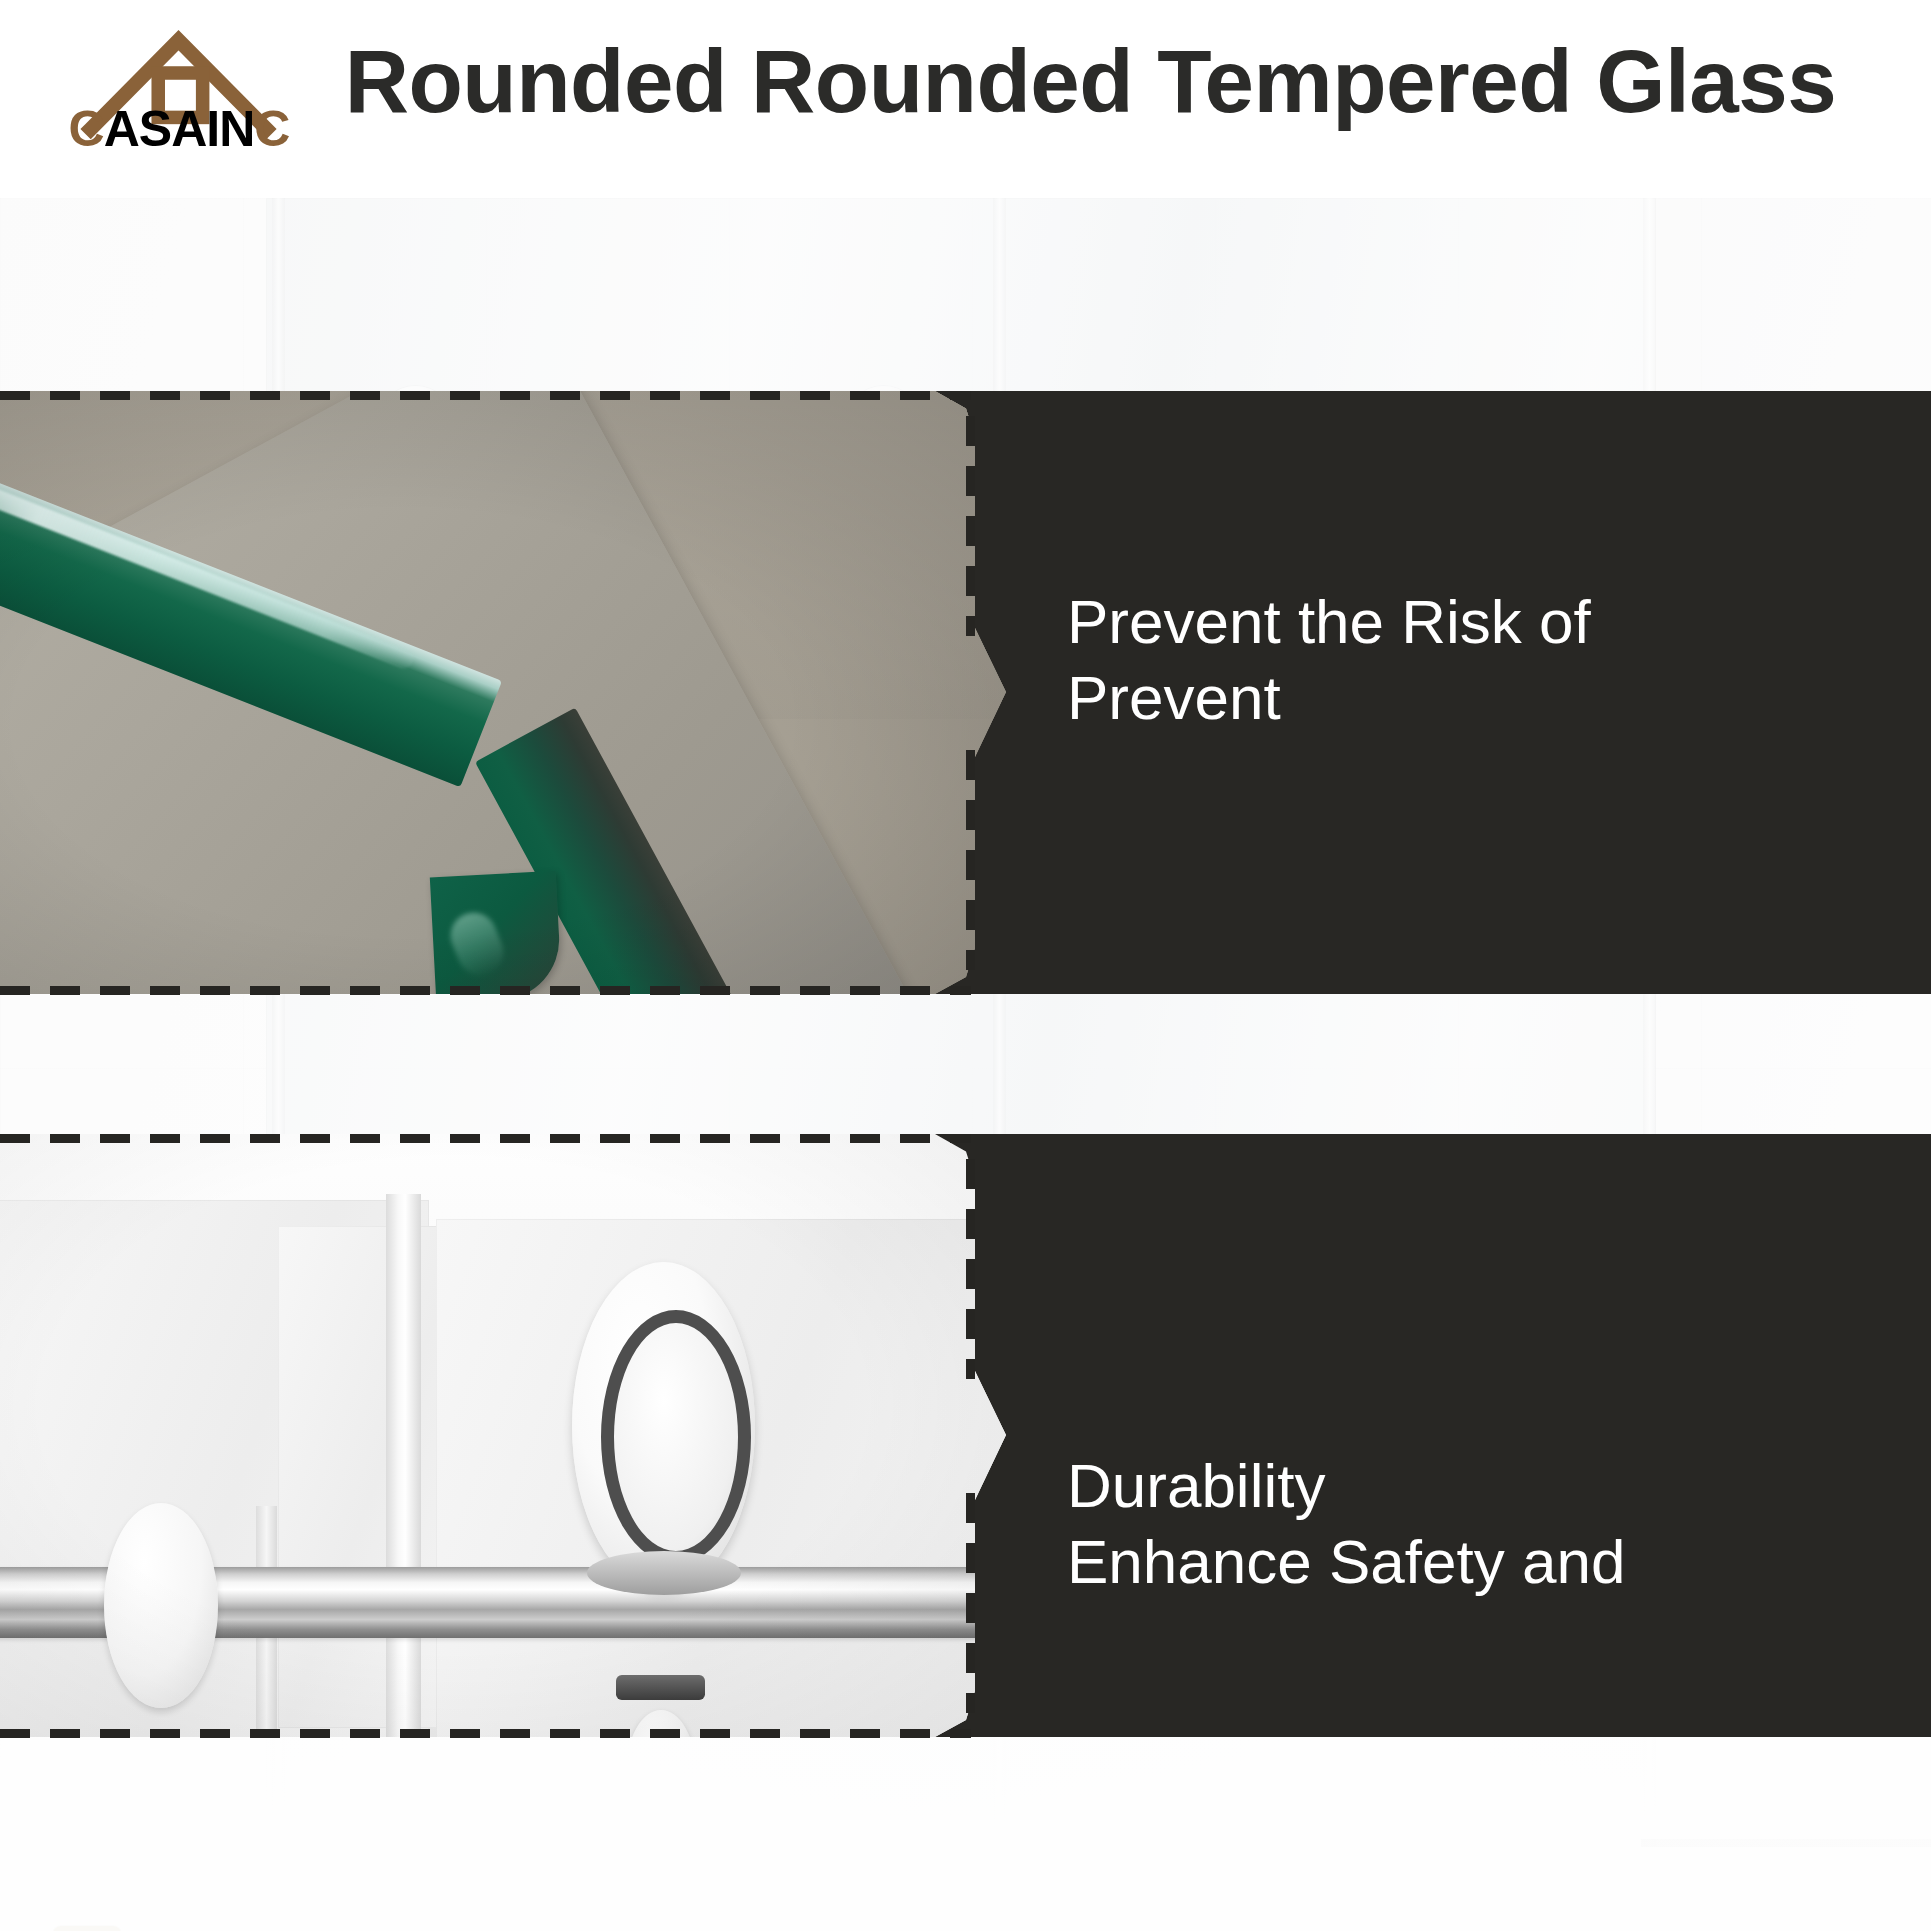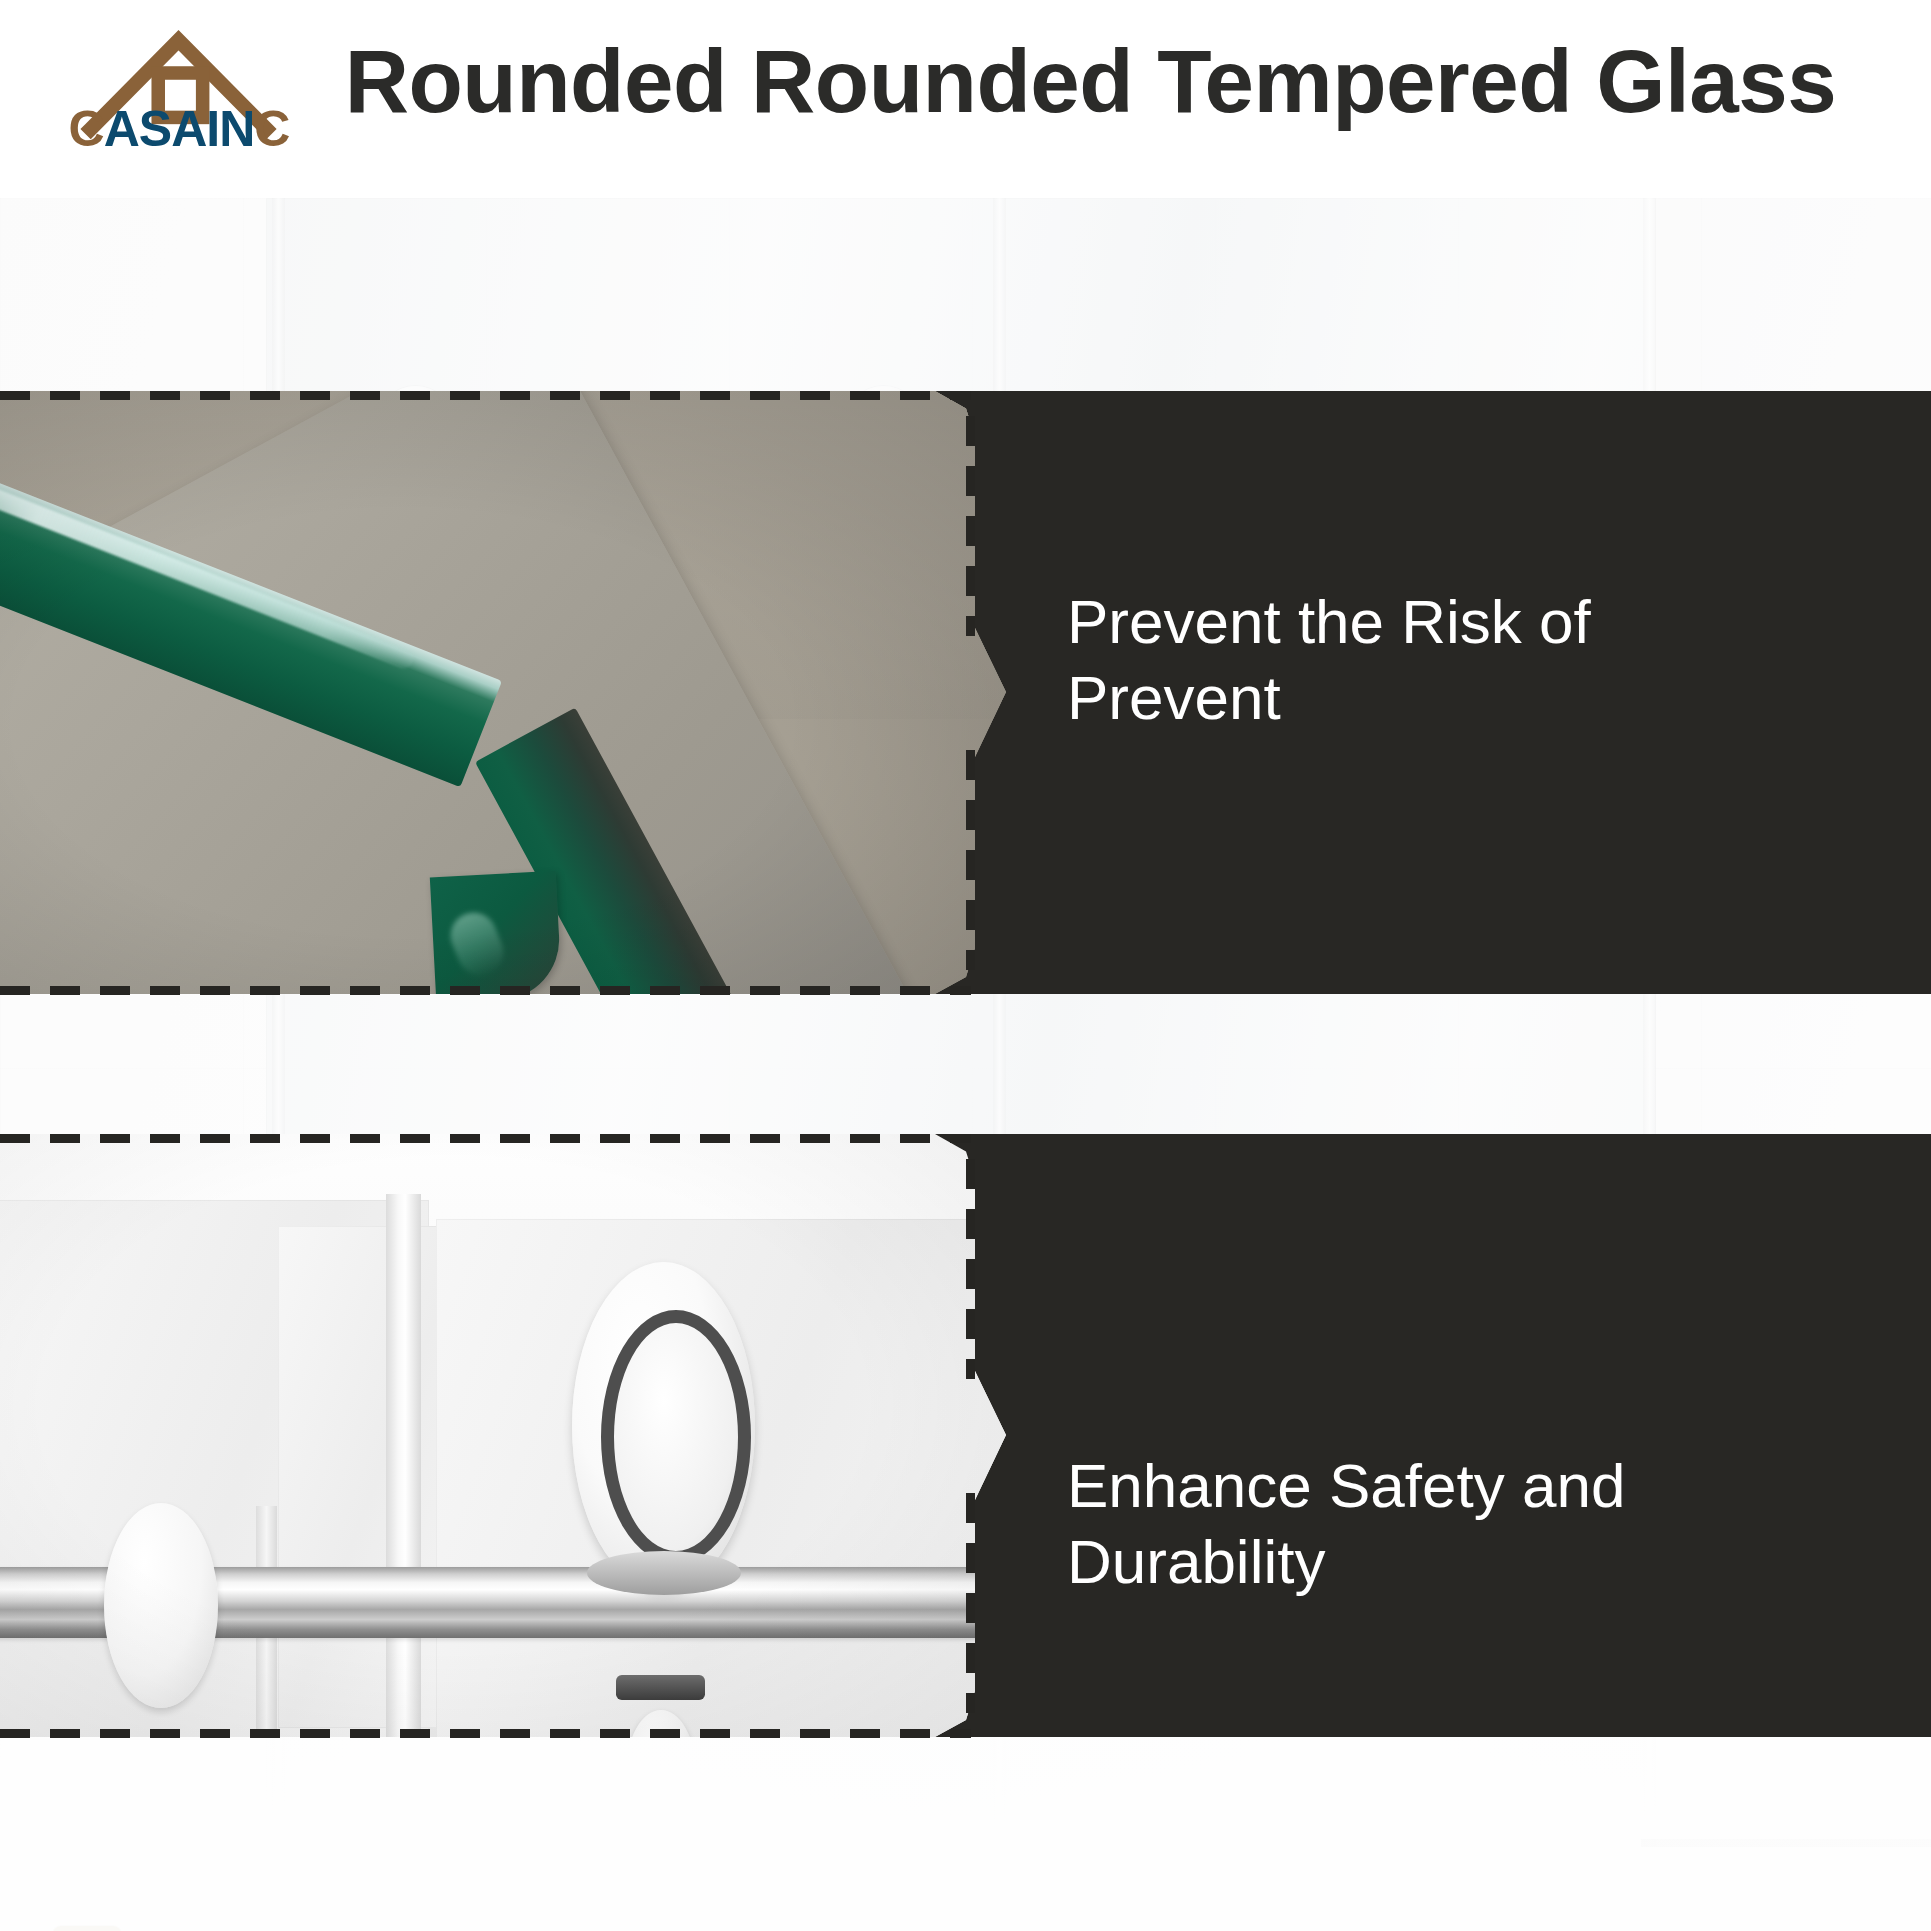--- a/index.html
+++ b/index.html
@@ -428,21 +428,21 @@
 
         <path d="M16 116 L107 24 L198 116" fill="none" stroke="#8a6239" stroke-width="15" stroke-linecap="square" stroke-linejoin="miter"></path>
 
         <rect x="86" y="58" width="46" height="46" fill="none" stroke="#8a6239" stroke-width="14"></rect>
       </svg>
       <div style="position:absolute; left:0; top:85px; width:208px; height:54px;
                   display:flex; align-items:center; justify-content:center;
                   font-size:50px; font-weight:bold; letter-spacing:-1px;
                   font-family:'Liberation Sans','DejaVu Sans',sans-serif;">
         <span style="color:#8a6239">C</span>
-          <span style="color:#0c4a6e">ASAIN</span>
+          <span style="color:#000000">ASAIN</span>
           <span style="color:#8a6239">C</span>
       </div>
     </div>
 
     <div id="page-title">Rounded Rounded Tempered Glass</div>
   </div>
 
   <div class="feature-row" id="feature-row-1">
     <div class="dark-band"></div>
 
@@ -491,19 +491,19 @@
         <div id="photo2-vign"></div>
       </div>
     </div>
 
     <div class="dash-top" style="top:0px"></div>
     <div class="dash-bottom" style="top:595px"></div>
     <div class="dash-right" style="left:966px; top:25px; height:220px"></div>
     <div class="dash-right" style="left:966px; top:359px; height:220px"></div>
 
     <div class="caption" id="caption-2">
+      <div>Durability</div>
       <div>Enhance Safety and</div>
-      <div>Durability</div>
     </div>
   </div>
 
 </div>
 
 
 </body></html>

